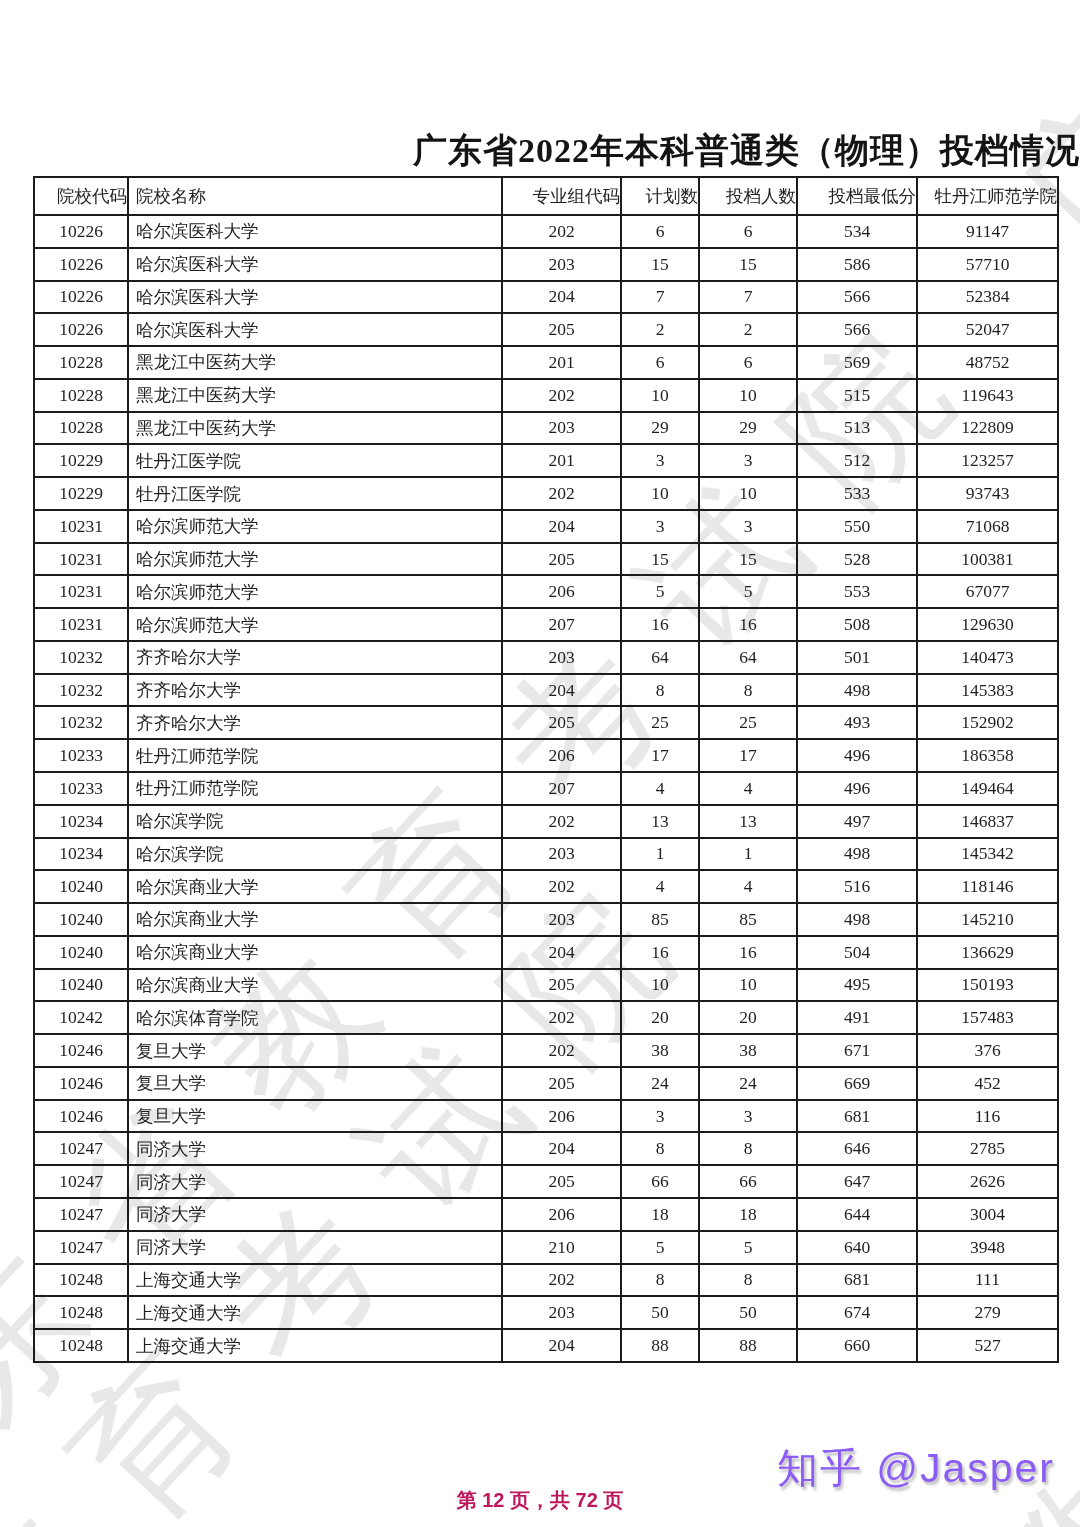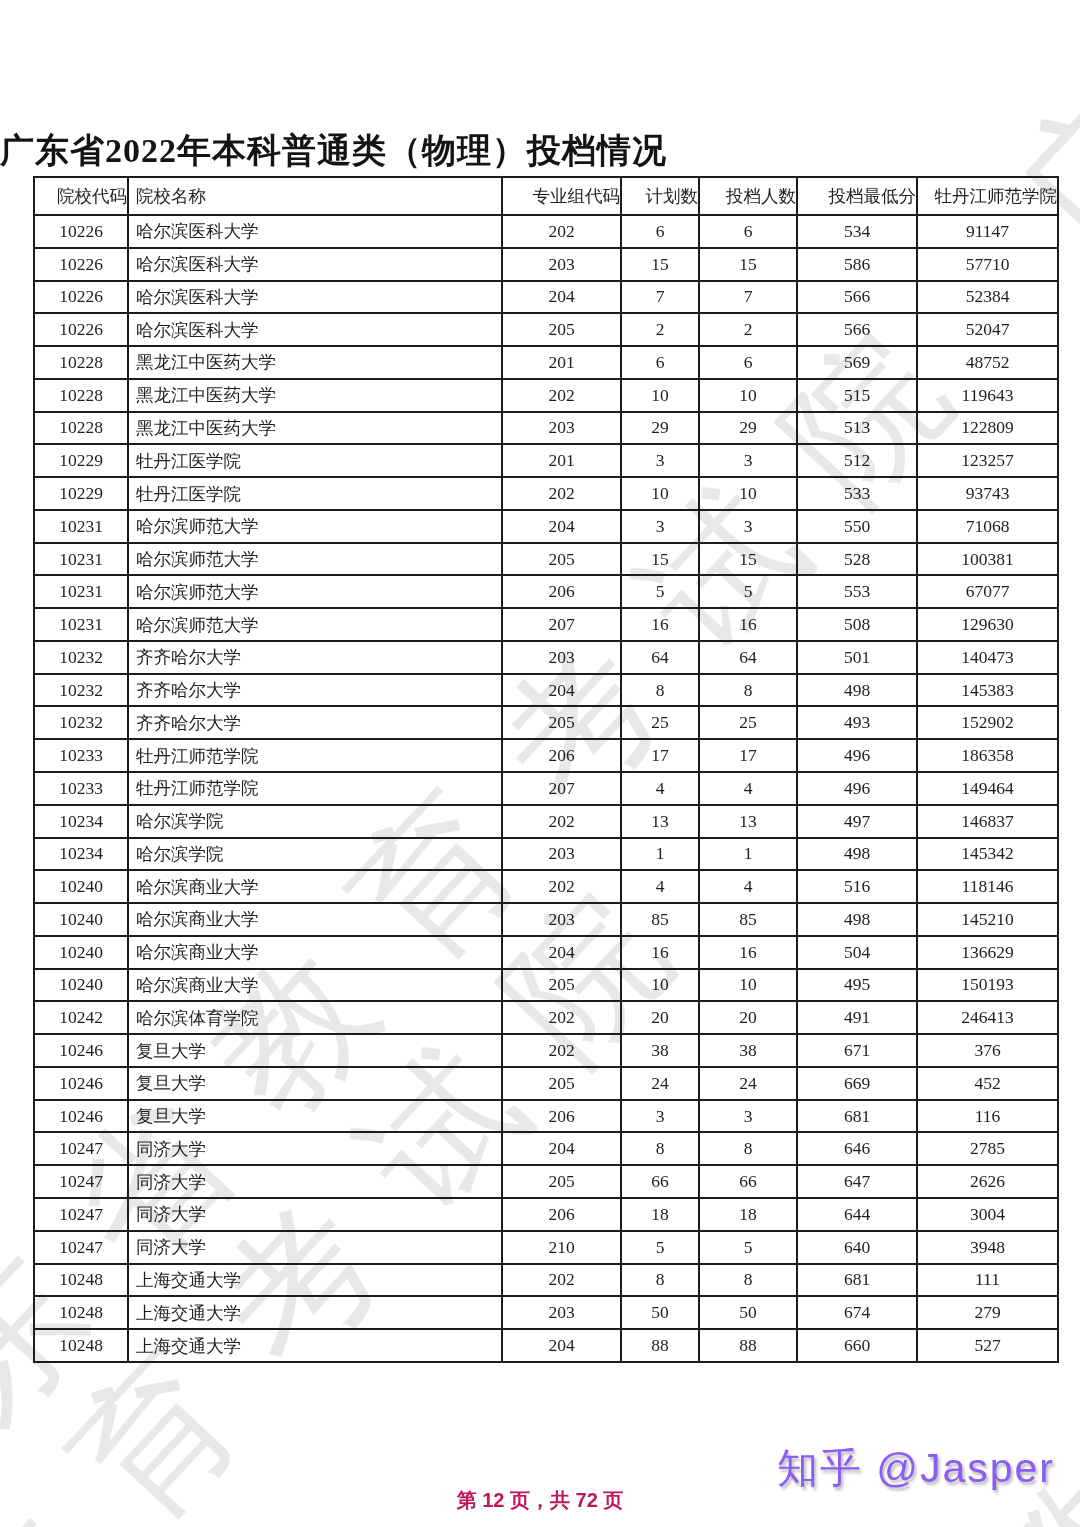--- a/index.html
+++ b/index.html
@@ -23,21 +23,21 @@
     transform-origin:0 0;
     font-family:"DejaVu Serif","Liberation Serif",serif;
   }
   .wm .gap { margin-left:130px; }
   .wm-1 { left:-260px; top:1480px; }
   .wm-2 { left:-540px; top:2040px; }
   .wm-3 { left:520px;  top:2000px; }
 
   .page-title {
     position:absolute; top:128px; left:0; right:0;
-    text-align:left;
+    text-align:right;
     font-size:34px; font-weight:bold;
     color:#141414; letter-spacing:1px;
     z-index:2;
   }
 
   table.score-table {
     position:absolute; left:33px; top:176px;
     width:1024px; height:1187px;
     border-collapse:collapse; table-layout:fixed;
     z-index:2; background:transparent;
@@ -347,21 +347,21 @@
     <td>150193</td>
   </tr>
 
   <tr>
     <td>10242</td>
     <td class="name-col">哈尔滨体育学院</td>
     <td>202</td>
     <td>20</td>
     <td>20</td>
     <td>491</td>
-    <td>246413</td>
+    <td>157483</td>
   </tr>
 
   <tr>
     <td>10246</td>
     <td class="name-col">复旦大学</td>
     <td>202</td>
     <td>38</td>
     <td>38</td>
     <td>671</td>
     <td>376</td>

